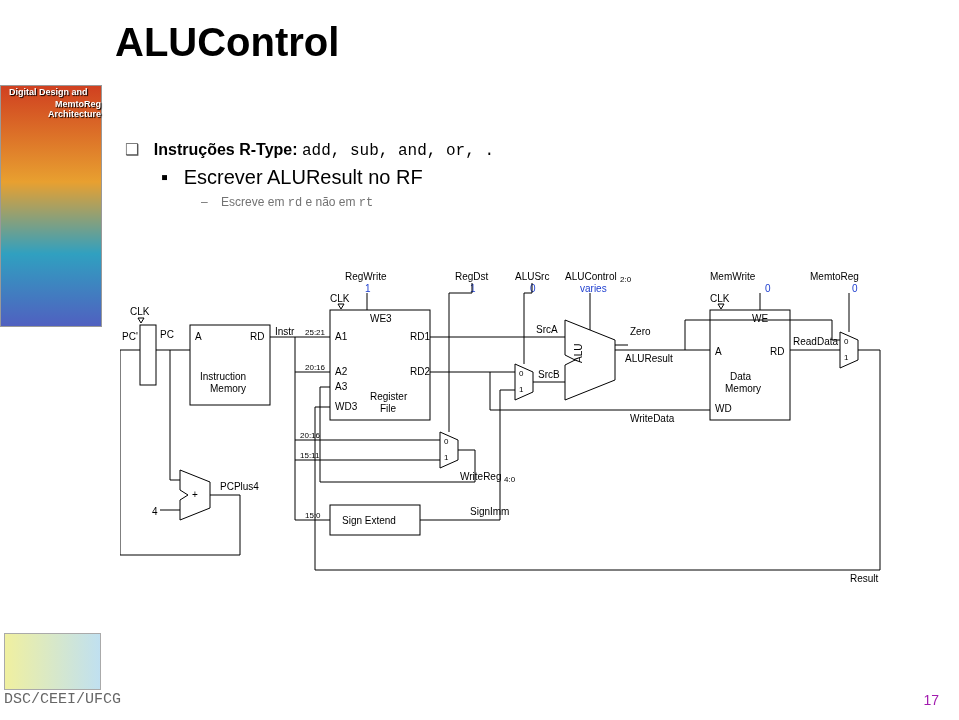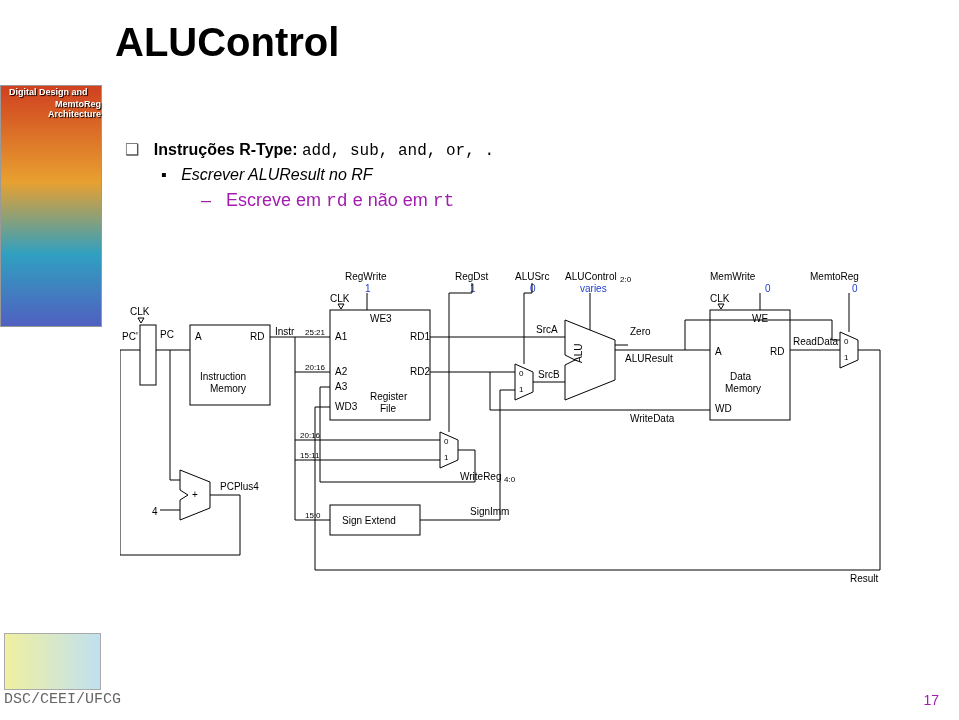--- a/index.html
+++ b/index.html
@@ -57,33 +57,32 @@
     margin-bottom: 6px;
   }
   .bullet .code { font-family: "Courier New", monospace; }
   .bullet-sq::before {
     content: "❑";
     color: #555;
     margin-right: 10px;
   }
   .bullet-dot {
     margin-left: 36px;
-    font-size: 16px;
-    font-style: italic;
+    font-size: 20px;
   }
   .bullet-dot::before {
     content: "▪";
     color: #000;
     font-style: normal;
     margin-right: 10px;
   }
   .bullet-dash {
     margin-left: 76px;
-    font-size: 18px;
-    color: #a21caf;
+    font-size: 12px;
+    color: #737373;
   }
   .bullet-dash::before {
     content: "–";
     margin-right: 10px;
   }
   .bullet-dash .code { font-family: "Courier New", monospace; font-style: normal; }
   .diagram {
     position: absolute;
     left: 120px;
     top: 260px;

